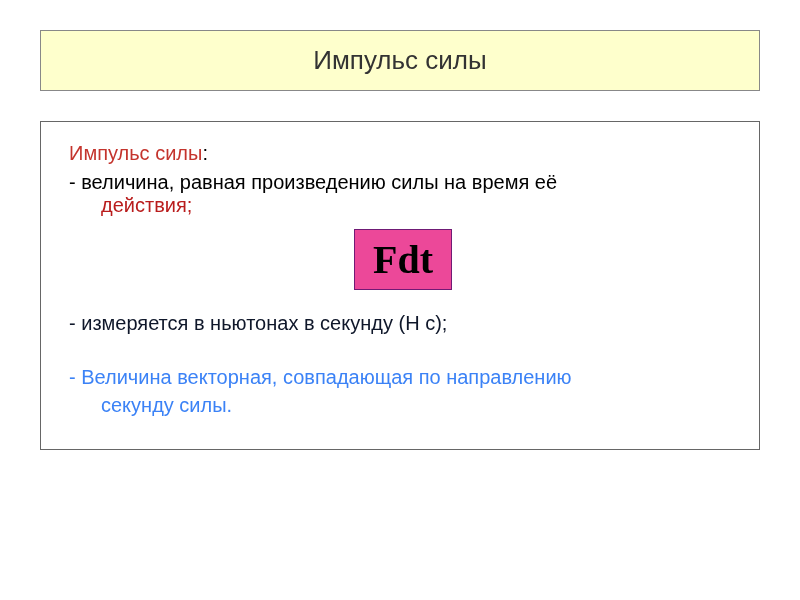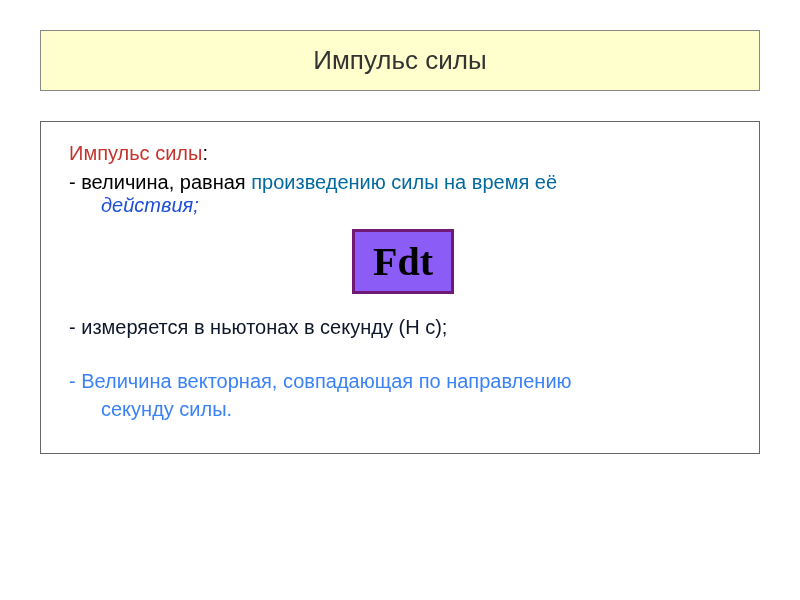--- a/index.html
+++ b/index.html
@@ -40,36 +40,35 @@
     }
     .definition-line {
       margin-top: 6px;
       font-size: 20px;
       color: #000;
     }
     .definition-dash {
       color: #000;
     }
     .definition-highlight {
-      color: #0369a1;
+      color: #000000;
     }
     .definition-indent {
       padding-left: 32px;
-      color: #1d4ed8;
+      color: #b91c1c;
       font-size: 20px;
-      font-style: italic;
     }
     .formula-container {
       text-align: center;
       margin: 12px 0 22px 0;
     }
     .formula-box {
       display: inline-block;
-      background: #8b5cf6;
-      border: 3px solid #701a75;
+      background: #ec4899;
+      border: 1px solid #701a75;
       padding: 6px 18px;
     }
     .formula-text {
       font-family: 'Times New Roman', serif;
       font-size: 40px;
       font-weight: bold;
       color: #000;
     }
     .bullet-line {
       font-size: 20px;

